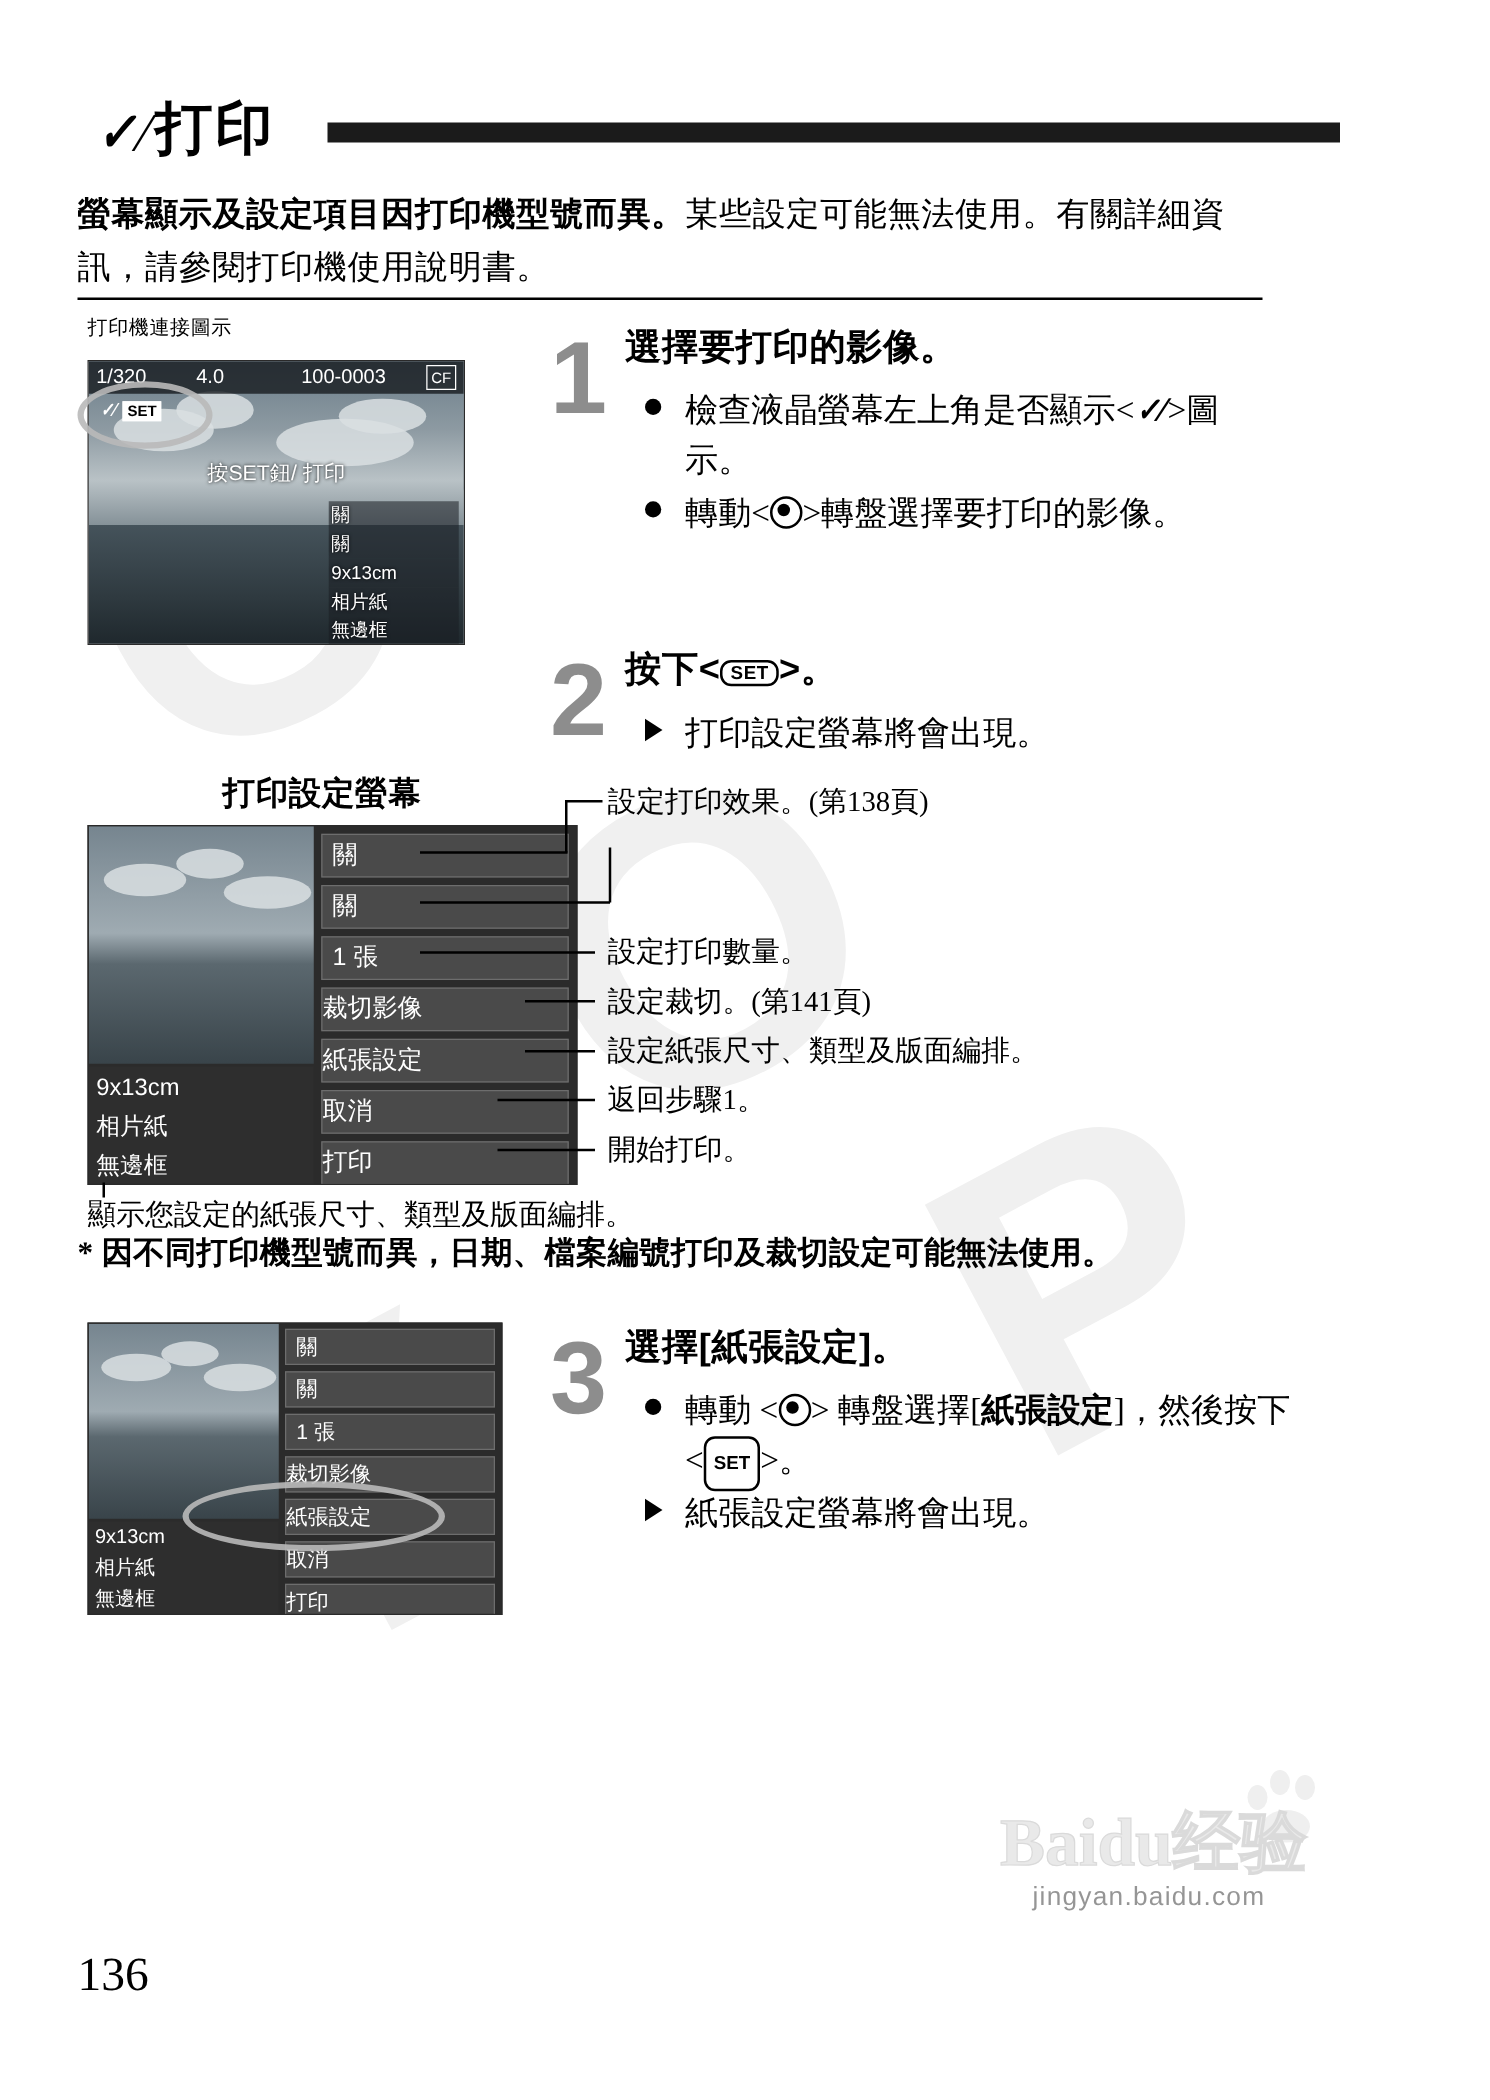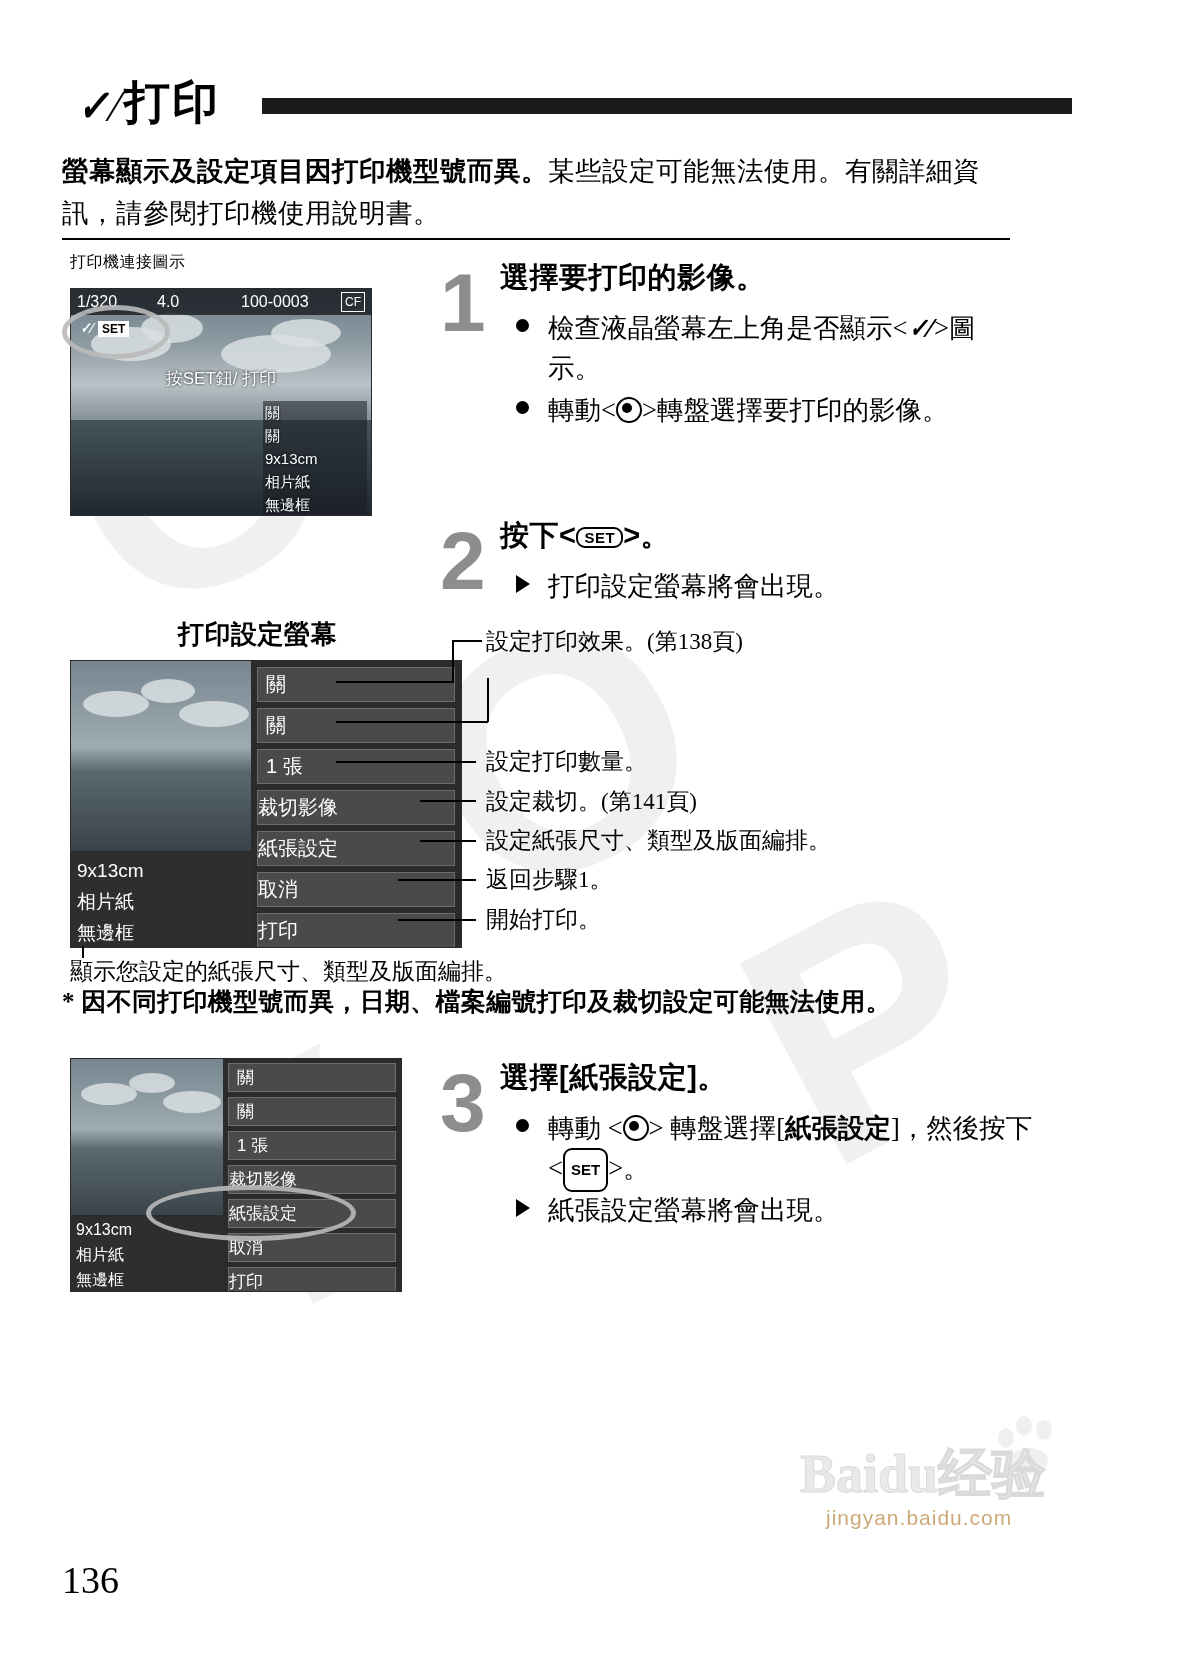--- a/index.html
+++ b/index.html
@@ -504,21 +504,21 @@
     color: #d8d8d8;
     -webkit-text-stroke: 1px #bdbdbd;
     white-space: nowrap;
   }
   .baidu .bd-sub {
     position: absolute;
     left: 26px;
     top: 86px;
     font-family: "Liberation Sans", sans-serif;
     font-size: 21px;
-    color: #a16207;
+    color: #404040;
     letter-spacing: 1px;
   }
   .baidu .paw {
     position: absolute;
     right: 56px;
     top: -6px;
     width: 70px;
     height: 60px;
   }
   .paw i {

